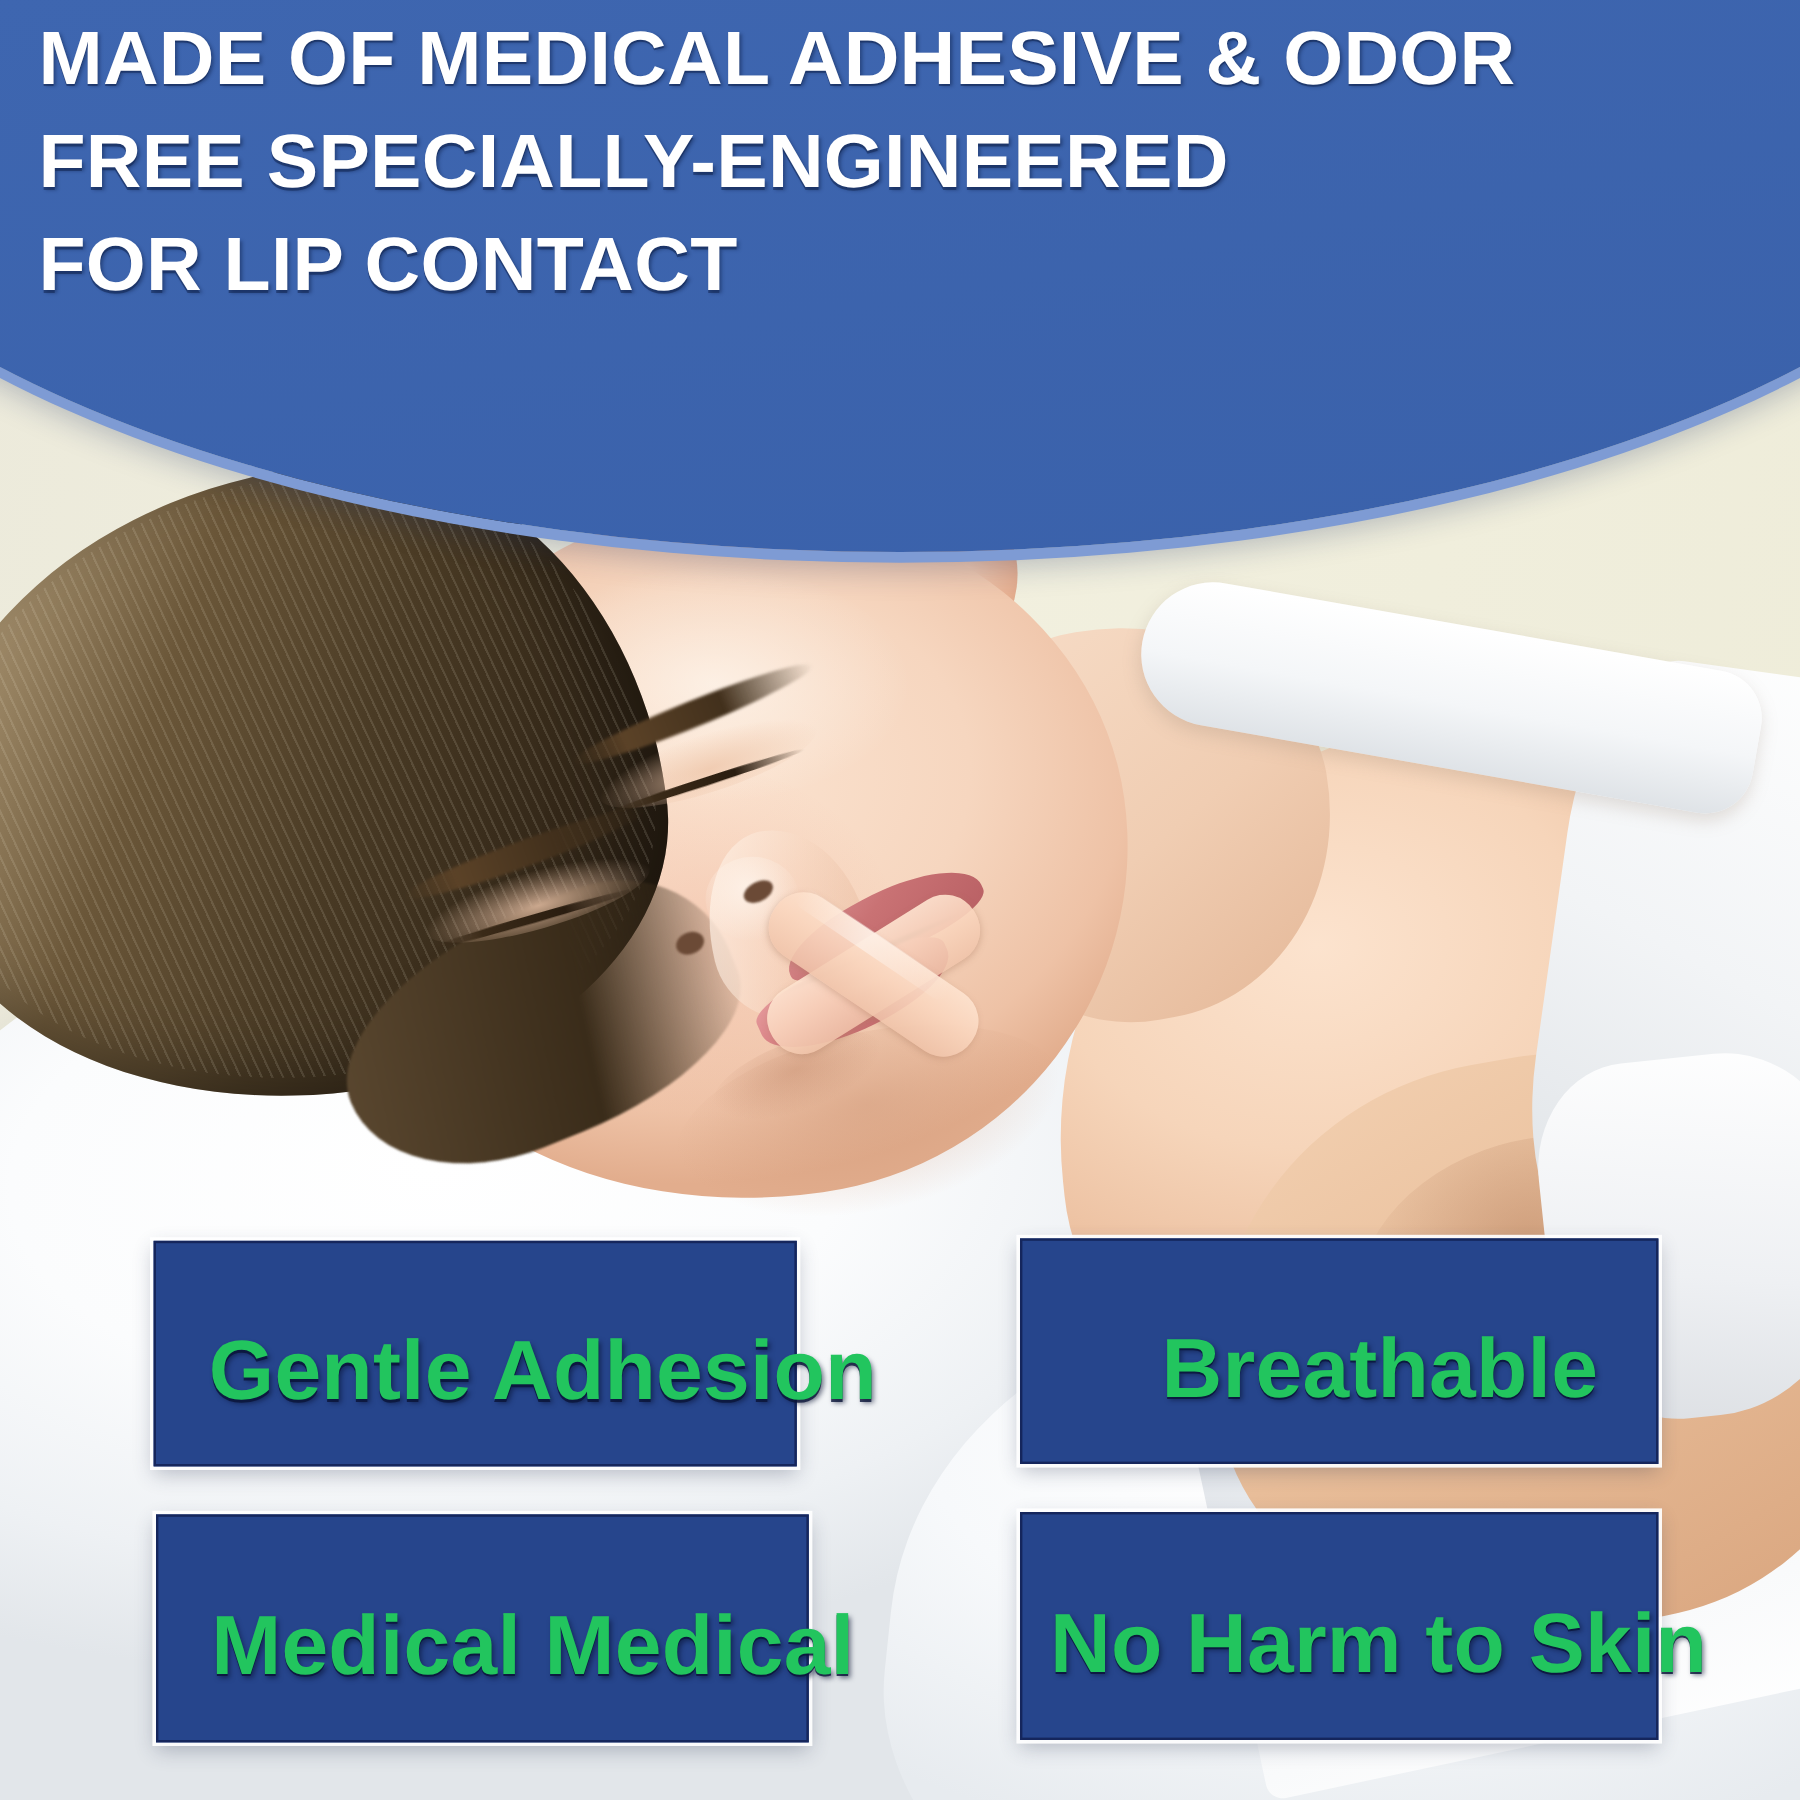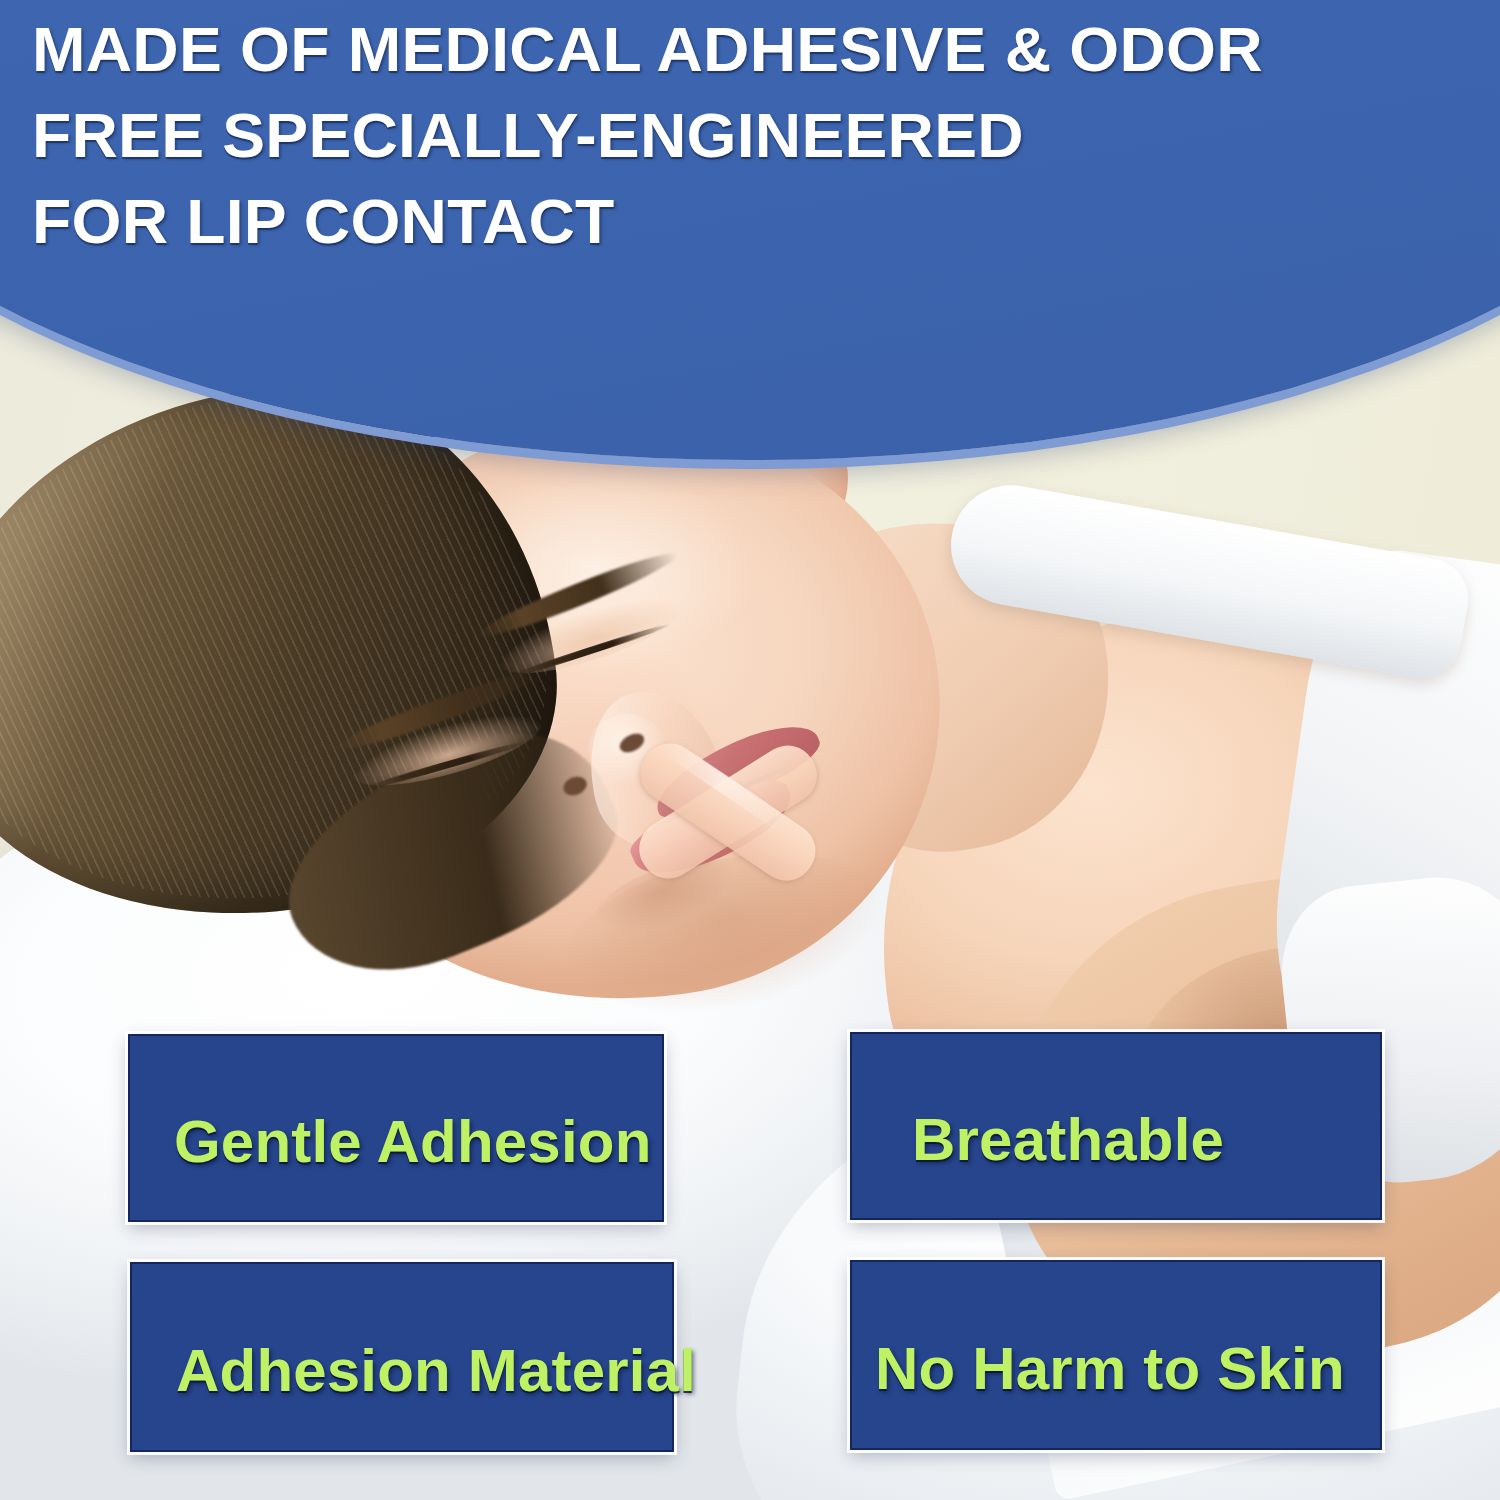--- a/index.html
+++ b/index.html
@@ -349,37 +349,37 @@
     position: absolute;
     background: #26458c;
     border: 2px solid #15265c;
     box-shadow:
       0 0 0 3px rgba(255,255,255,.92),
       0 6px 16px rgba(40,50,80,.30);
     display: flex;
     align-items: center;
   }
   .feature-label {
-    color: #bef264;
+    color: #22c55e;
     font-weight: bold;
-    font-size: 60px;
+    font-size: 70px;
     line-height: 1;
     padding-left: 44px;
     letter-spacing: .2px;
     text-shadow:
       0 2px 0 rgba(10,20,56,.8),
       2px 3px 4px rgba(8,16,48,.55);
     white-space: nowrap;
     margin-top: 28px;
   }
   .f-tl { left: 128px; top: 1034px; width: 532px; height: 184px; }
   .f-tr { left: 850px; top: 1032px; width: 528px; height: 184px; }
   .f-bl { left: 130px; top: 1262px; width: 540px; height: 186px; }
   .f-br { left: 850px; top: 1260px; width: 528px; height: 186px; }
-  .f-tr .feature-label { padding-left: 60px; }
+  .f-tr .feature-label { padding-left: 116px; }
   .f-br .feature-label { padding-left: 23px; }
 </style>
 </head>
 <body>
 
 <div id="stage">
 
   <div class="photo">
     <div class="bg-wall"></div>
 
@@ -440,20 +440,20 @@
 
   <div class="feature f-tl">
     <span class="feature-label">Gentle Adhesion</span>
   </div>
 
   <div class="feature f-tr">
     <span class="feature-label">Breathable</span>
   </div>
 
   <div class="feature f-bl">
-    <span class="feature-label">Adhesion Material</span>
+    <span class="feature-label">Medical Medical</span>
   </div>
 
   <div class="feature f-br">
     <span class="feature-label">No Harm to Skin</span>
   </div>
 
 </div>
 
 </body></html>

